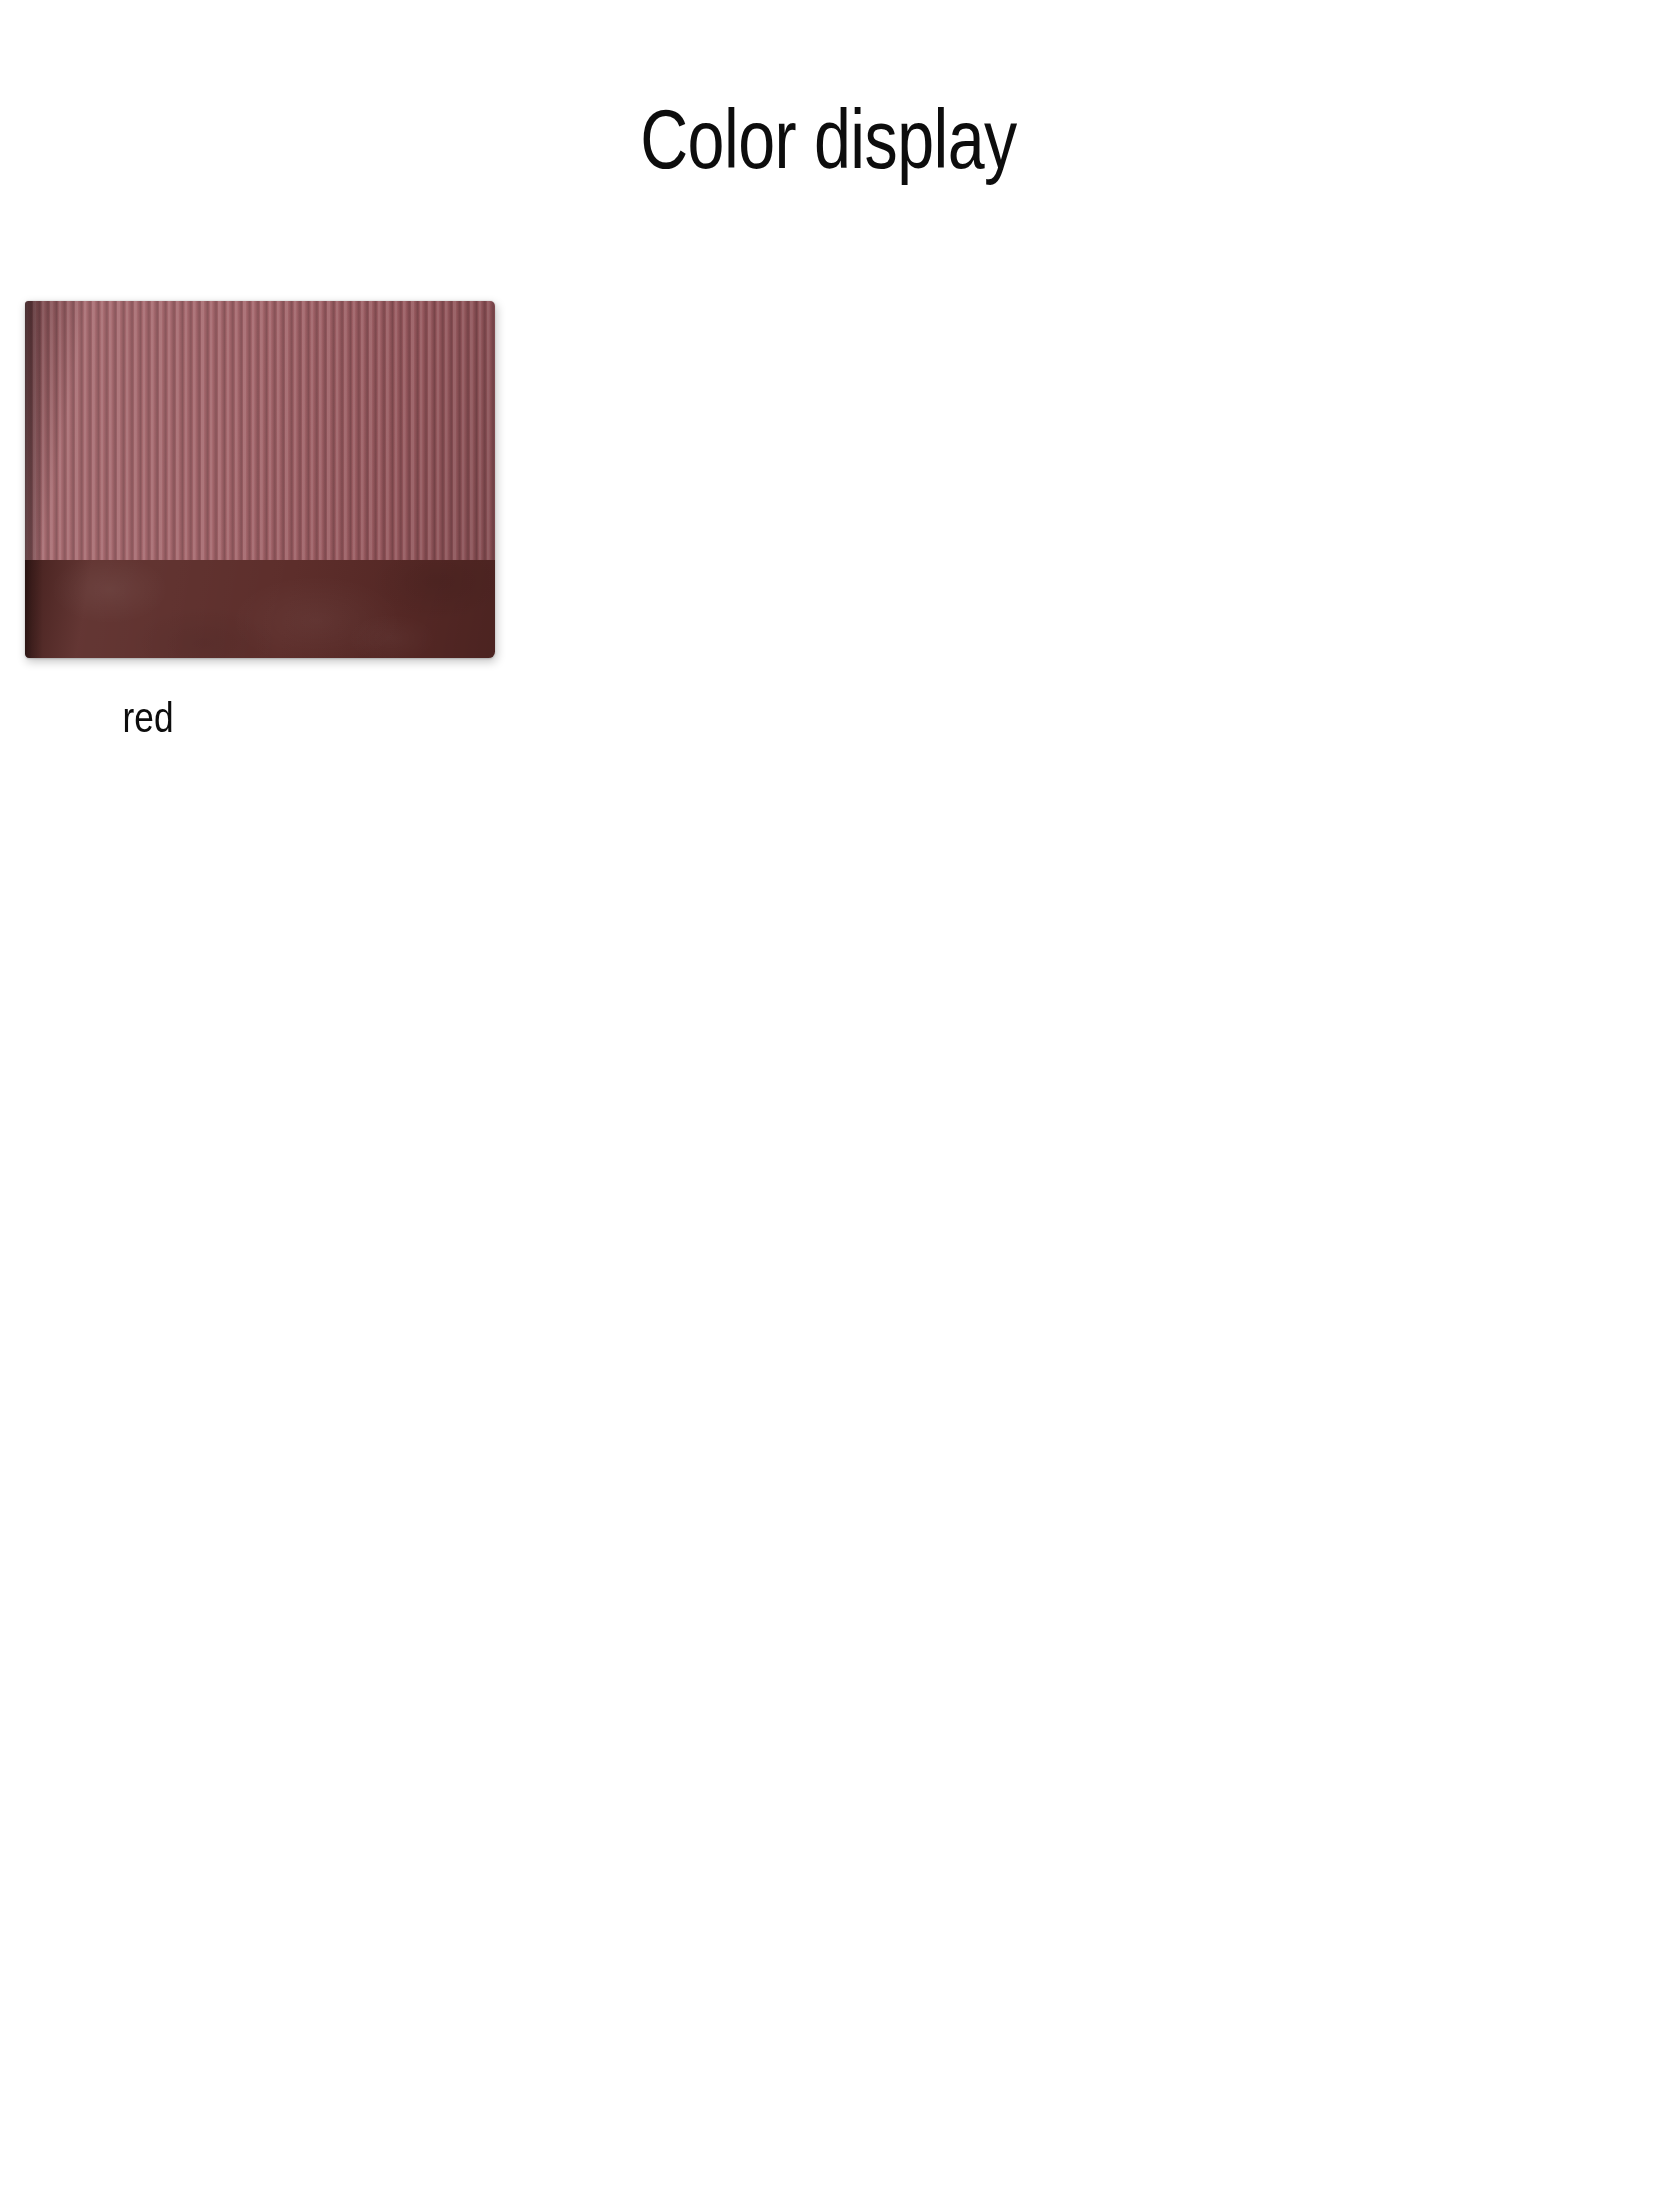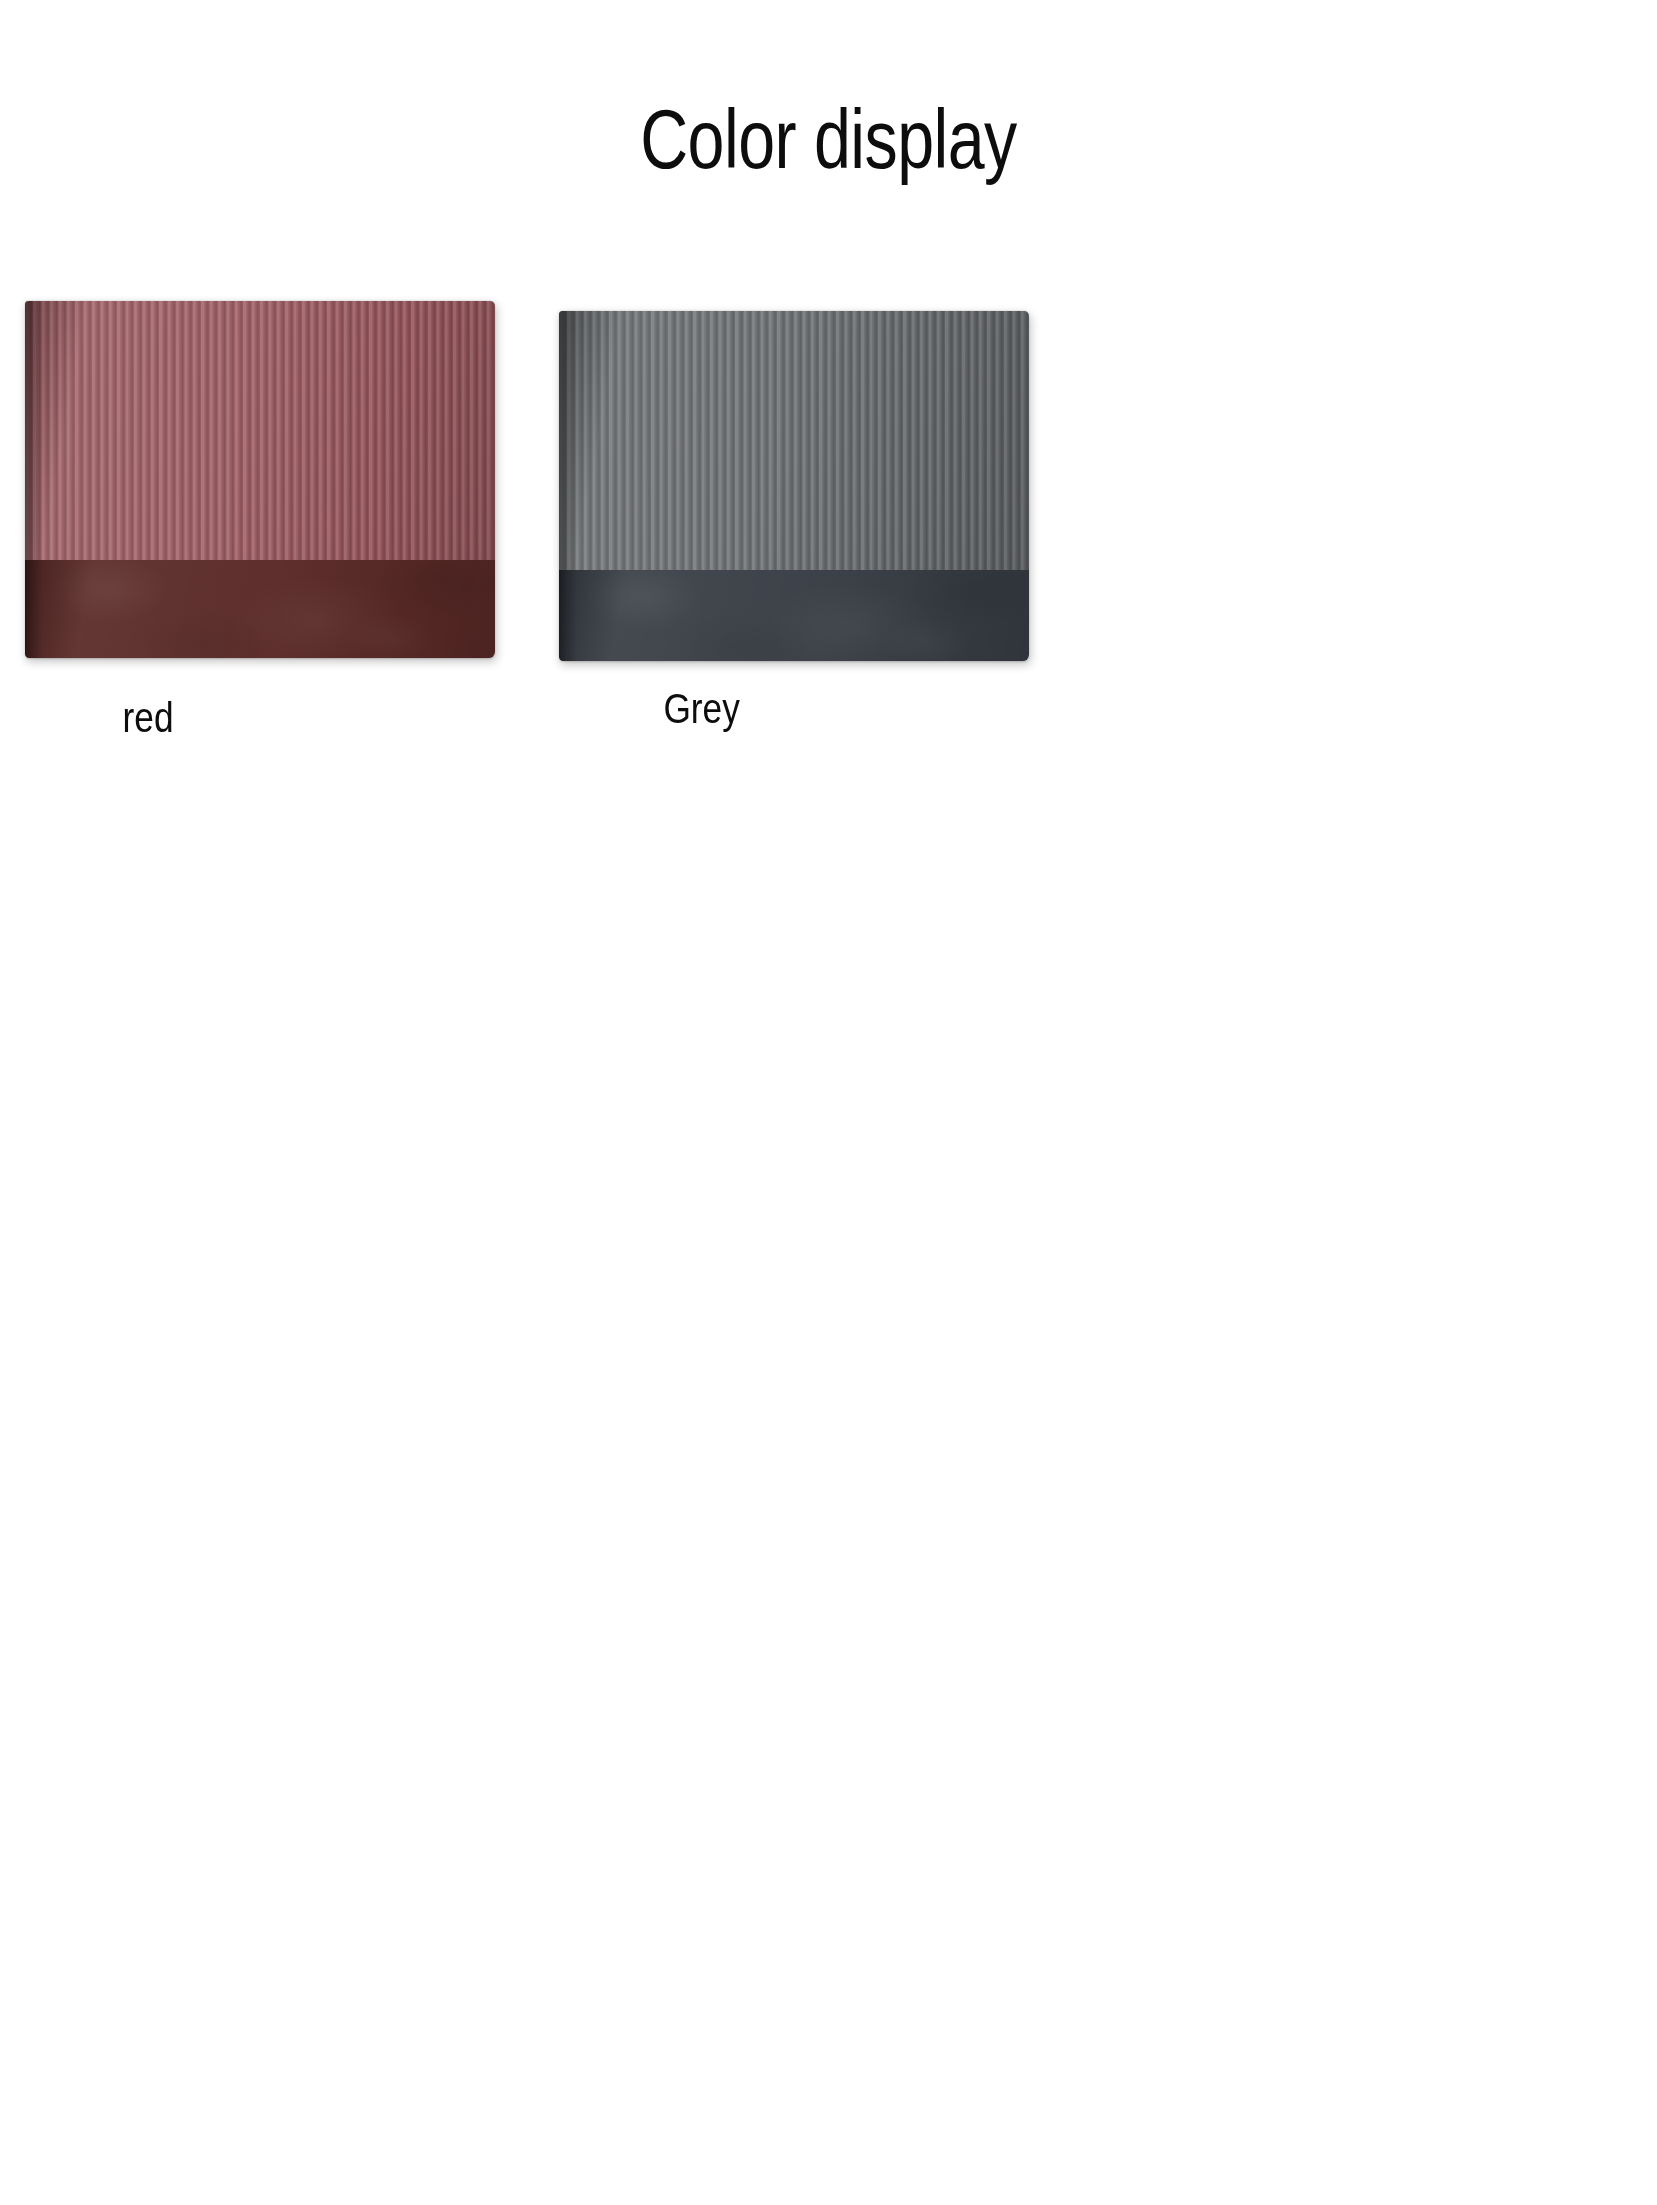--- a/index.html
+++ b/index.html
@@ -181,26 +181,18 @@
     <div class="swatch-cell">
       <div class="notebook" style="left: 24.5px; top: 0px; height: 357px;">
         <div class="nb-spine"></div>
         <div class="nb-ribbed" style="height: 259px; background: rgb(157, 90, 96);"></div>
         <div class="nb-band" style="height: 98px; background: rgb(90, 42, 39);"></div>
       </div>
       <div class="swatch-label" style="left: 117px; top: 395px; color: rgb(13, 13, 13);">red</div>
     </div>
 
 
-    <div class="swatch-cell">
-      <div class="notebook" style="left: 7px; top: 9.8px; height: 350px;">
-        <div class="nb-spine"></div>
-        <div class="nb-ribbed" style="height: 259px; background: rgb(106, 109, 112);"></div>
-        <div class="nb-band" style="height: 91px; background: rgb(57, 62, 70);"></div>
-      </div>
-      <div class="swatch-label" style="left: 103px; top: 386px; color: rgb(13, 13, 13);">Grey</div>
-    </div>
 
   </div>
 
 
 </div>
 
 
 </body></html>

